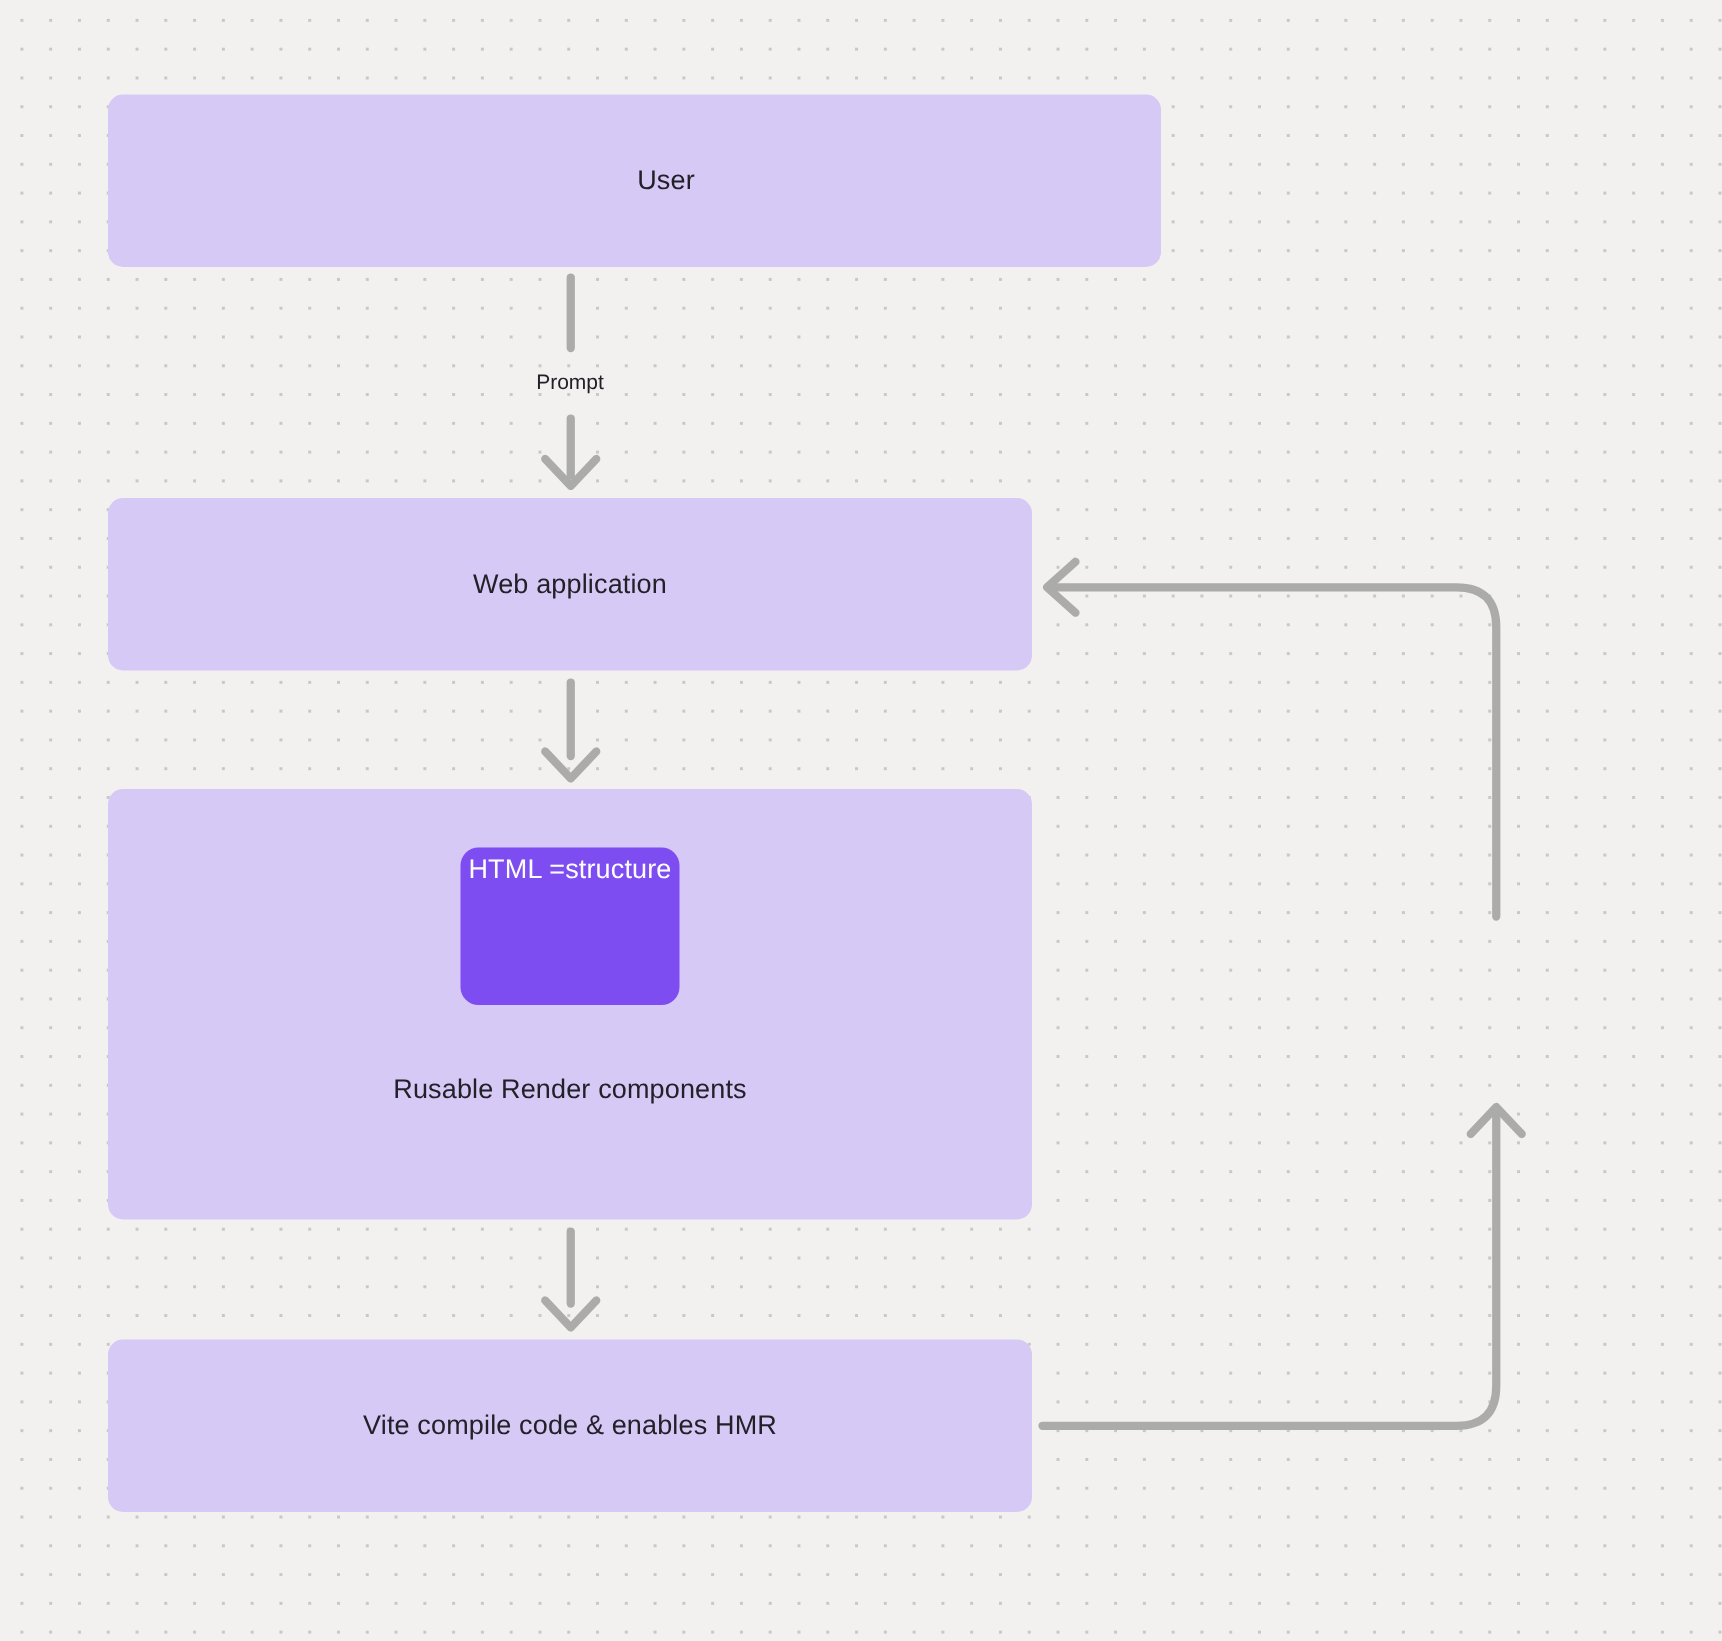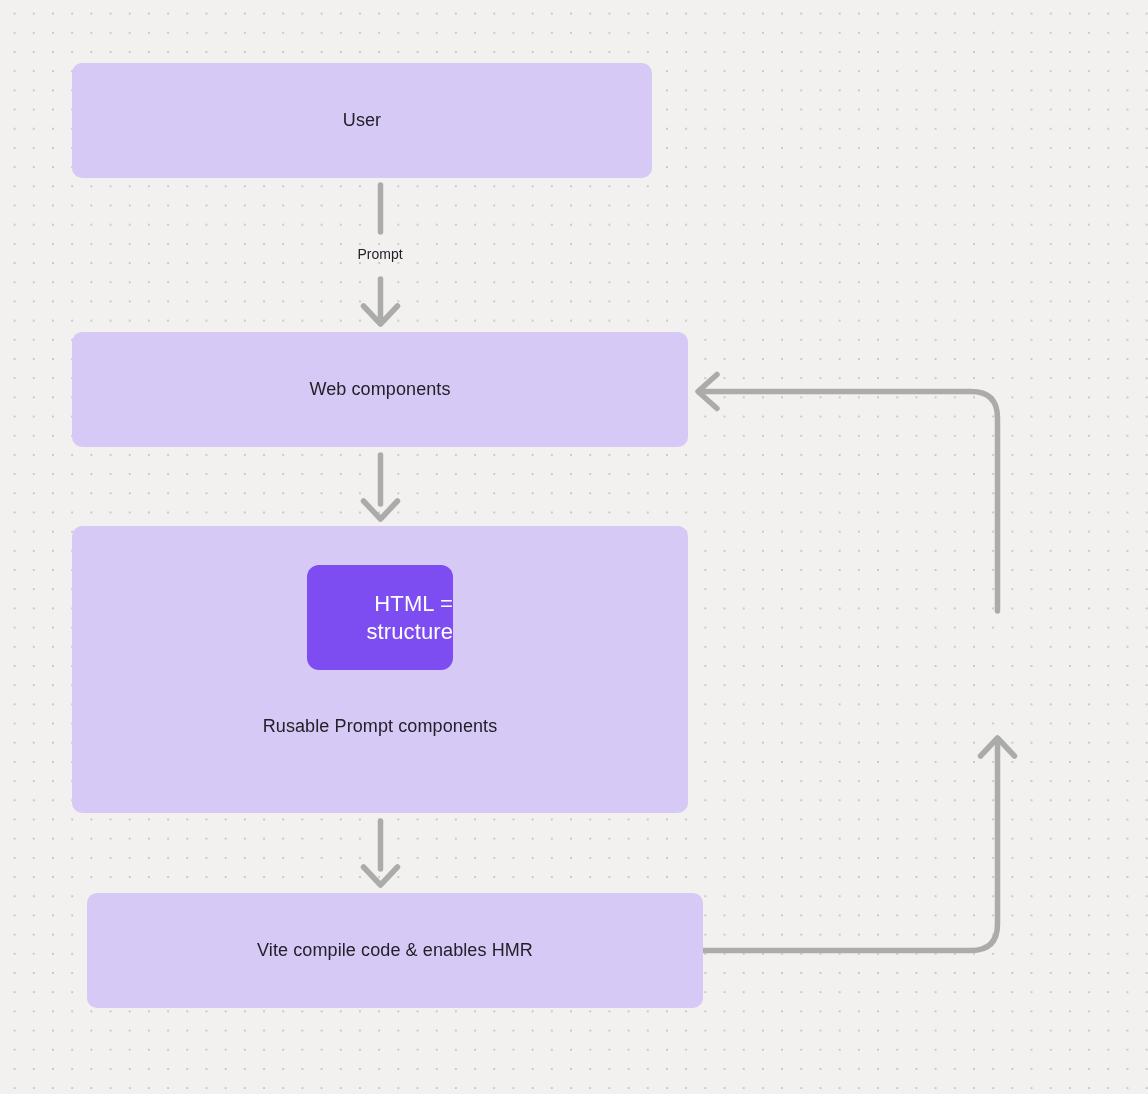--- a/index.html
+++ b/index.html
@@ -23,46 +23,45 @@
     position: absolute;
     background: var(--node-fill, #d6c9f6);
     border-radius: 10px;
     display: flex;
     align-items: center;
     justify-content: center;
     font-size: 18px;
     letter-spacing: 0.1px;
     color: var(--text-dark, #222128);
   }
-  .node-user          { left: 72px;  top: 63px;  width: 580px; height: 115px; }
+  .node-user          { left: 72px;  top: 63px;  width: 660px; height: 115px; padding-left: 42px; }
   .node-webapp        { left: 72px;  top: 332px; width: 616px; height: 115px; }
   .node-components    { left: 72px;  top: 526px; width: 616px; height: 287px;
                         display: block; }
-  .node-vite          { left: 72px;  top: 893px; width: 616px; height: 115px; margin-left: 15px; }
+  .node-vite          { left: 72px;  top: 893px; width: 616px; height: 115px; }
   .node-render-ui     { left: 902px; top: 614px; width: 190px; height: 113px; }
 
   .chip-row {
     position: absolute;
     left: 0; top: 39px;
     width: 100%;
     display: flex;
     justify-content: center;
     gap: 25px;
   }
   .chip {
     width: 146px;
     height: 105px;
     background: var(--chip-fill, #7d4df1);
     border-radius: 12px;
     color: var(--text-light, #ffffff);
     display: flex;
-    flex-direction: column;
-    align-items: flex-end;
+    align-items: flex-start;
     justify-content: center;
-    font-size: 22px;
+    font-size: 18px;
     line-height: 28px;
     text-align: center;
   }
   .group-caption {
     position: absolute;
     left: 0;
     top: 190px;
     width: 100%;
     text-align: center;
     font-size: 18px;
@@ -116,31 +115,31 @@
     <path d="M 717 374.5 L 698 391.5 L 717 408.5"></path>
   </svg>
 
   <div class="node node-user">
     <span>User</span>
   </div>
 
   <div class="edge-label">Prompt</div>
 
   <div class="node node-webapp">
-    <span>Web components</span>
+    <span>Web application</span>
   </div>
 
   <div class="node node-components">
     <div class="chip-row">
       <div class="chip">
         <div>HTML =</div>
         <div>structure</div>
       </div>
     </div>
-    <div class="group-caption">Rusable Prompt components</div>
+    <div class="group-caption">Rusable Render components</div>
   </div>
 
   <div class="node node-vite">
     <span>Vite compile code &amp; enables HMR</span>
   </div>
 
 
 </div>
 
 </body></html>

